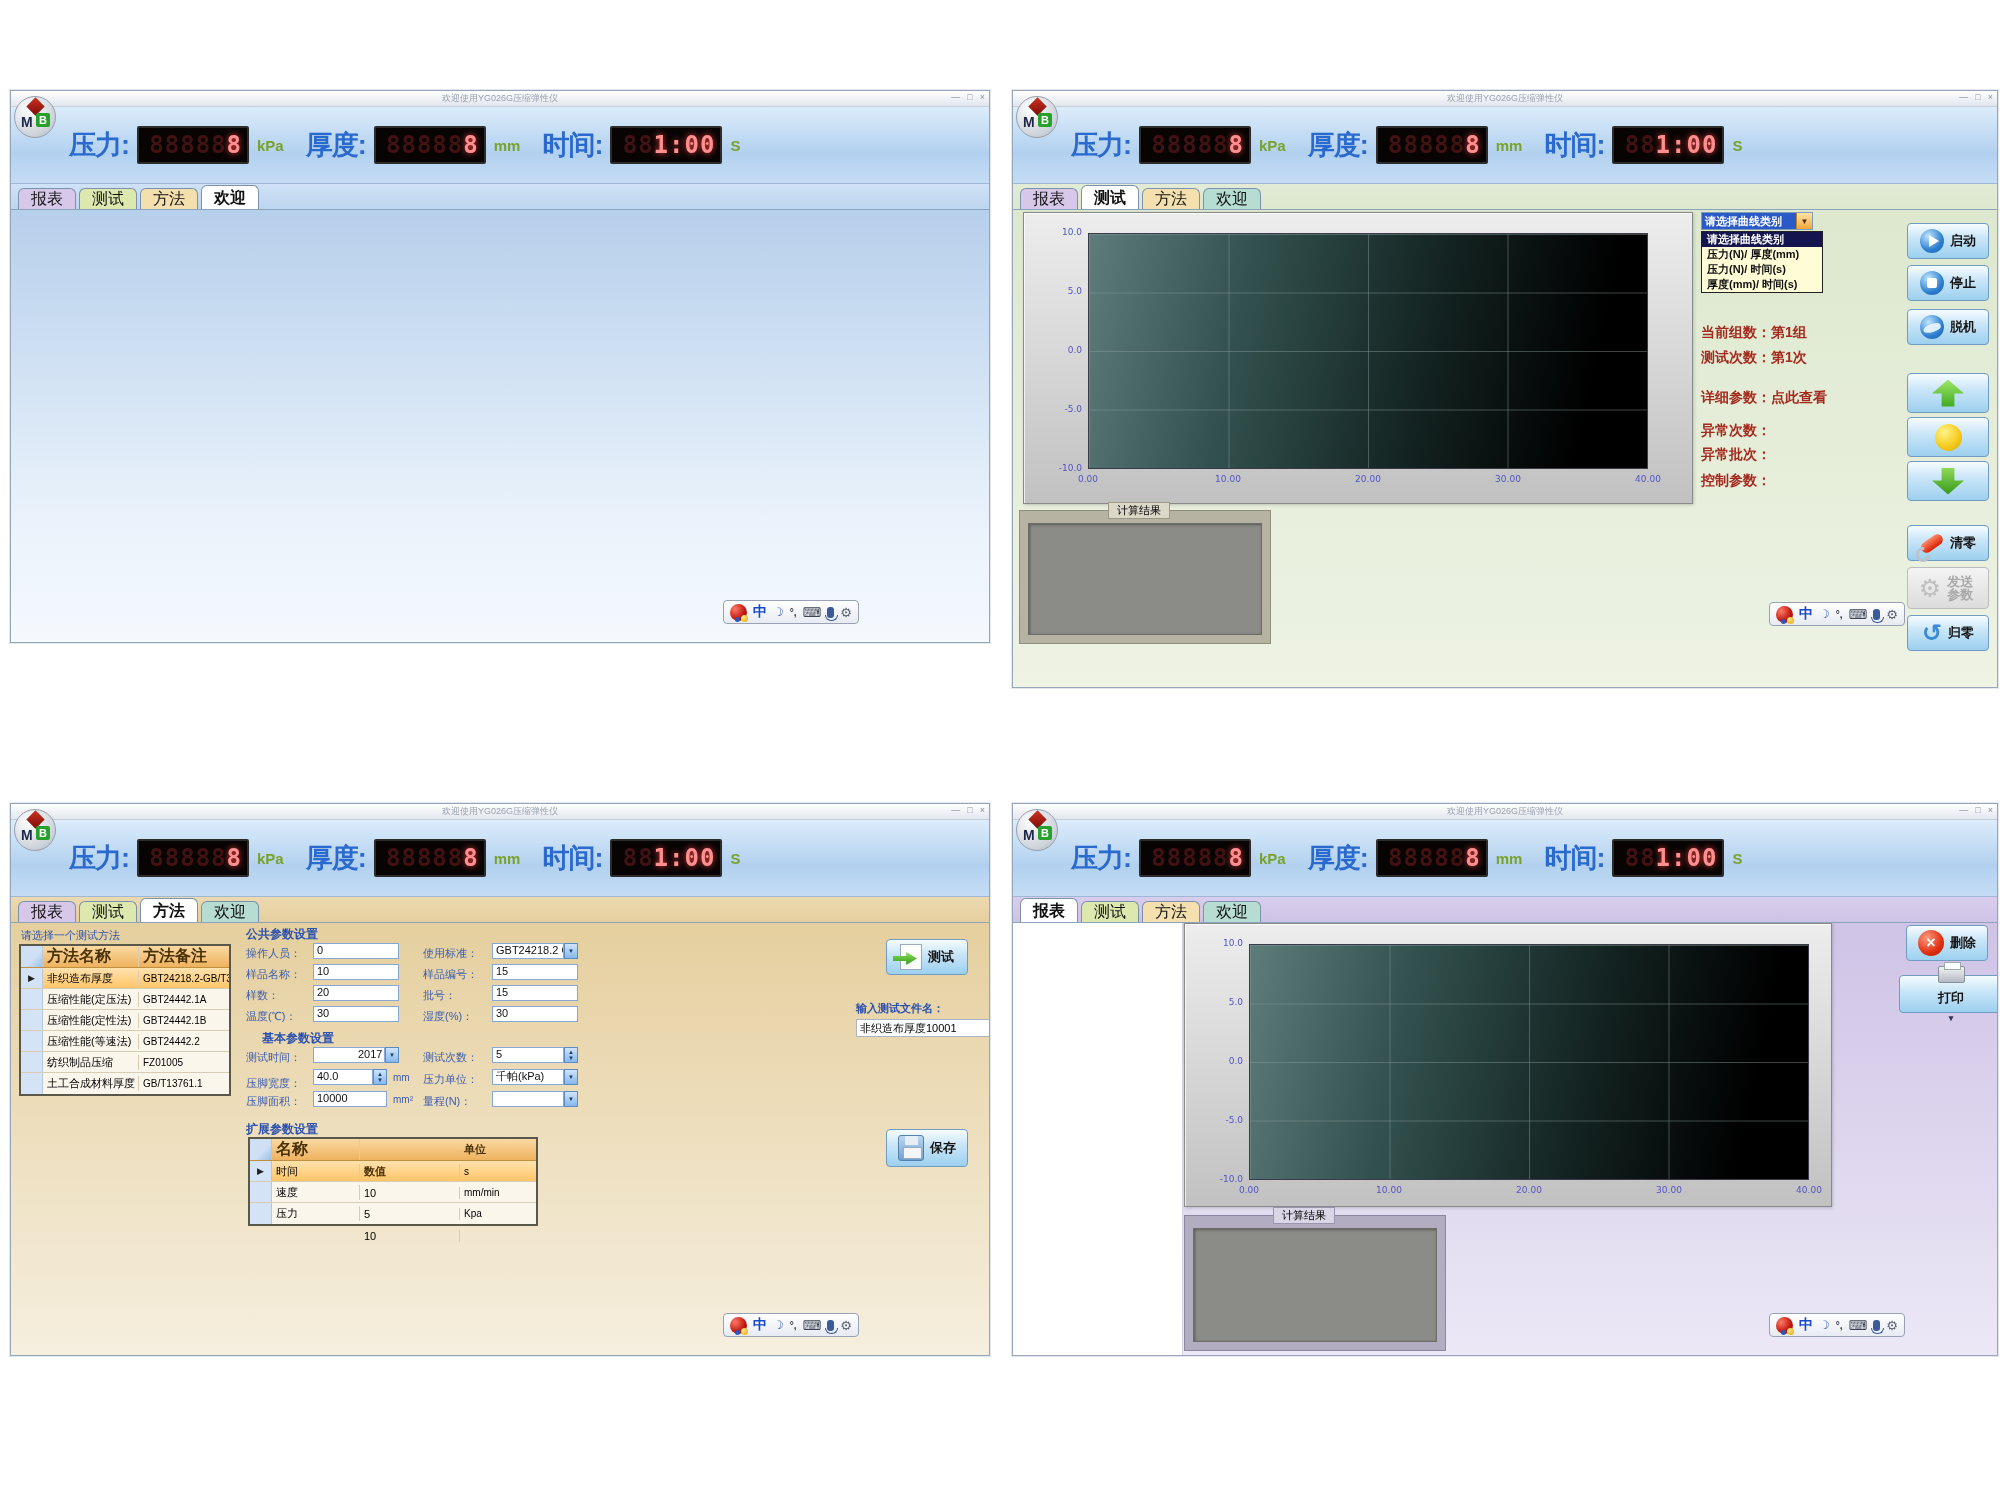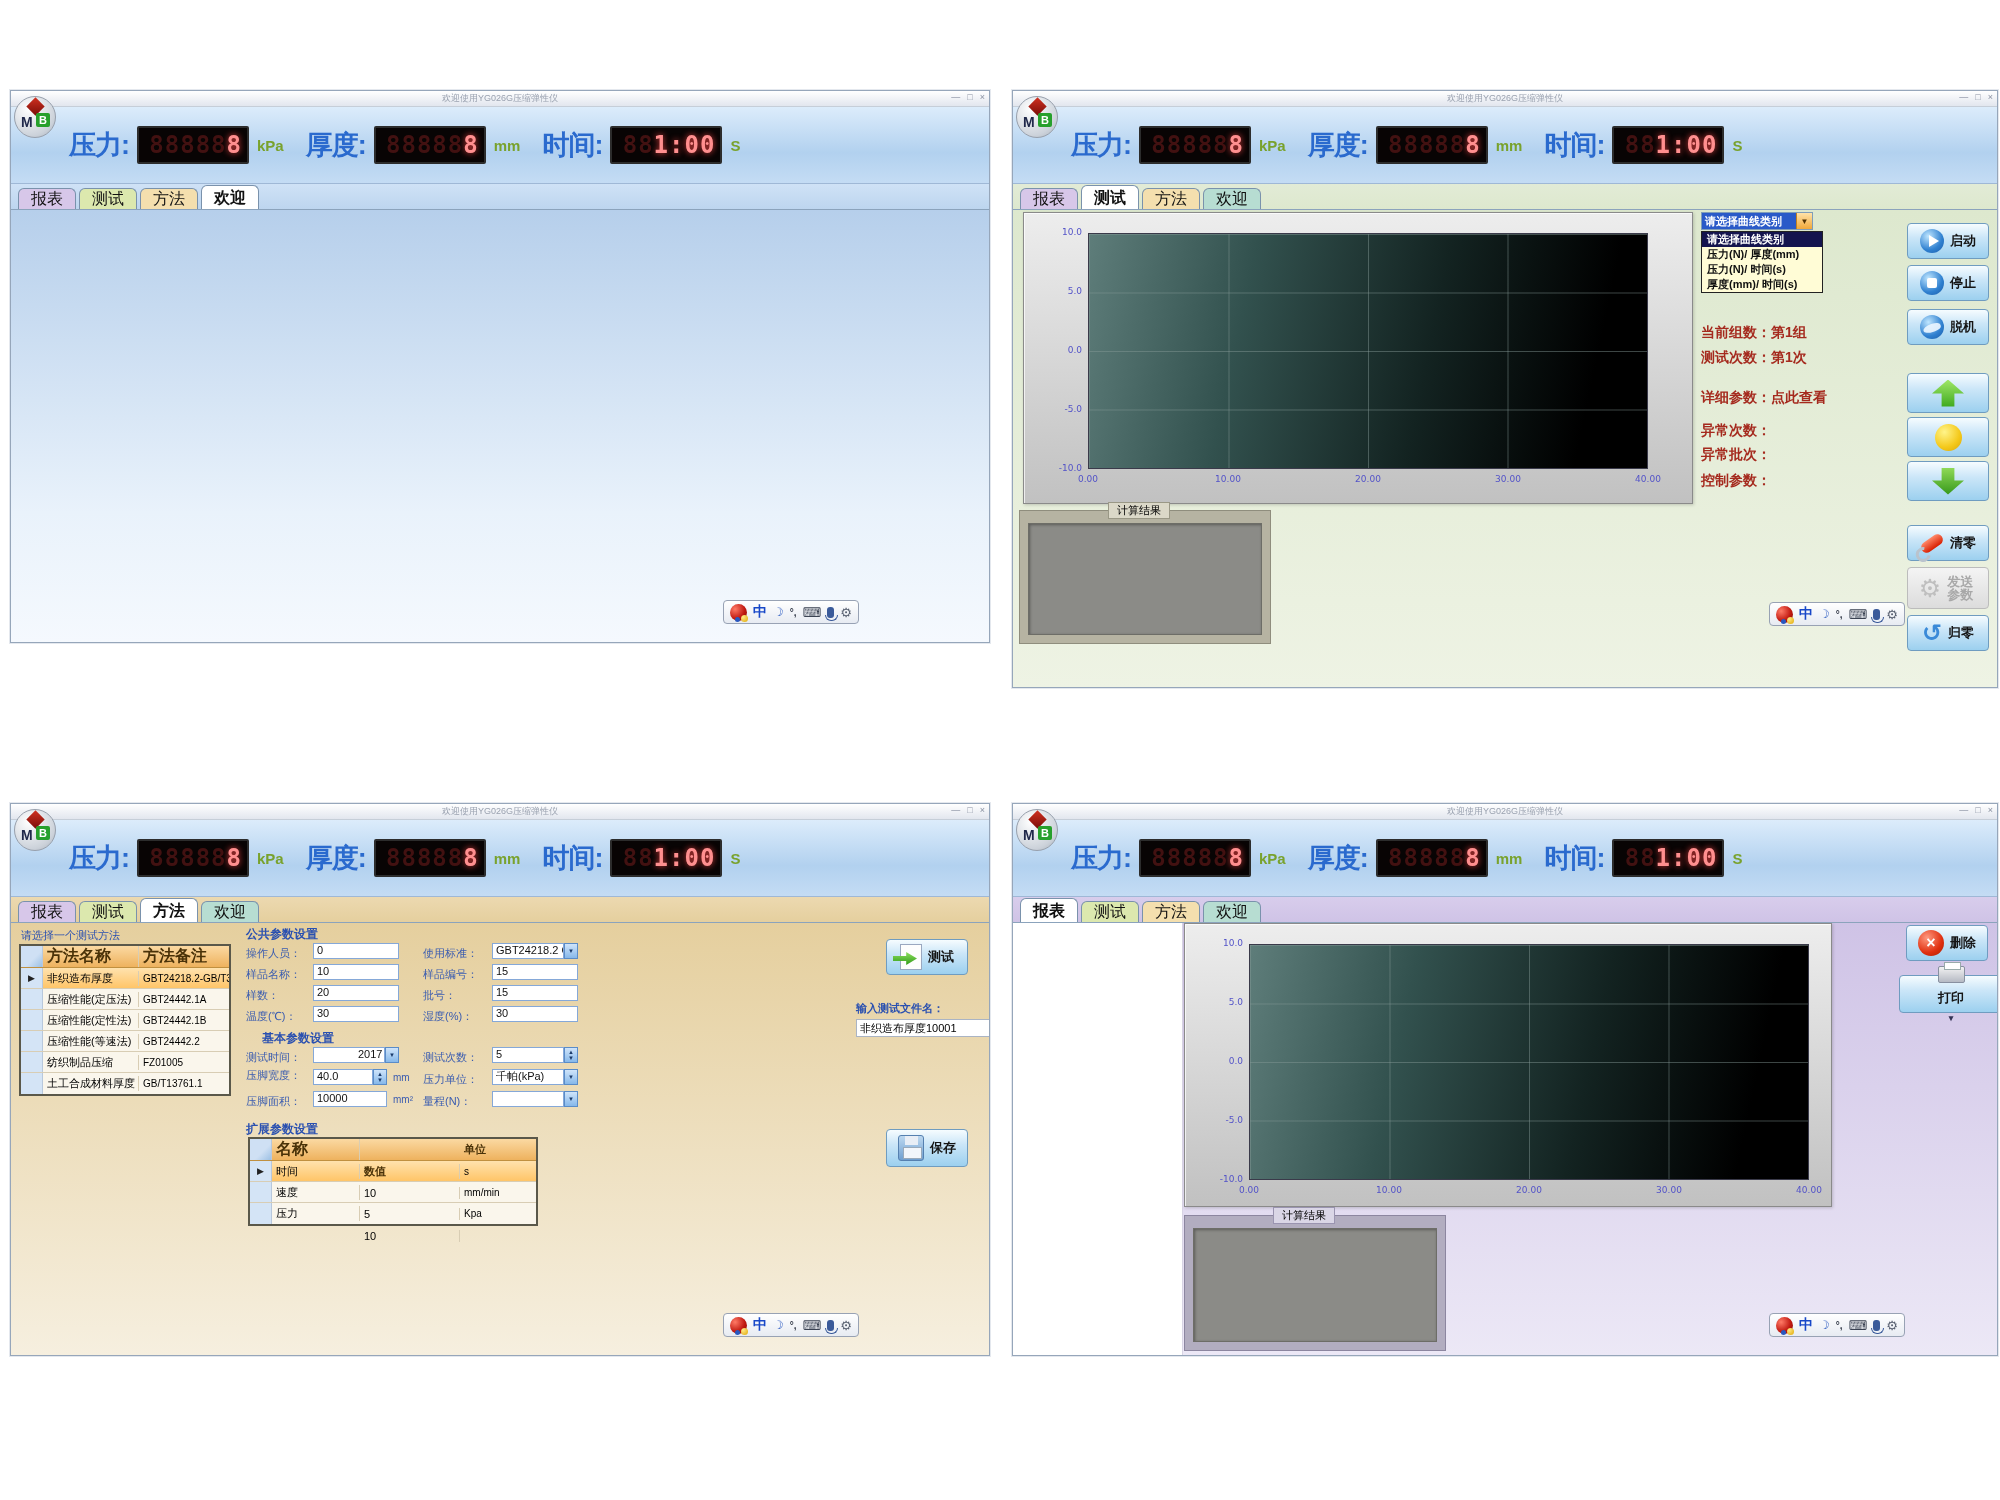--- a/index.html
+++ b/index.html
@@ -416,21 +416,21 @@
     <span class="flabel" style="left:235px;top:127px;">测试时间：</span>
     <span class="finput" style="left:302px;top:124px;width:72px;padding-left:44px;">2017 - 4 - 1</span>
     <span class="fbtn" style="left:374px;top:124px;">▼</span>
     <span class="flabel" style="left:412px;top:127px;">测试次数：</span>
     <span class="finput" style="left:481px;top:124px;width:72px;">5</span>
     <span class="fbtn" style="left:553px;top:124px;">
         <span>▲</span>
         <span>▼</span>
       </span>
 
-    <span class="flabel" style="left:235px;top:145px;">压脚宽度：</span>
+    <span class="flabel" style="left:235px;top:153px;">压脚宽度：</span>
     <span class="finput" style="left:302px;top:146px;width:60px;">40.0</span>
     <span class="fbtn" style="left:362px;top:146px;">
         <span>▲</span>
         <span>▼</span>
       </span>
     <span class="fsuffix" style="left:382px;top:149px;">mm</span>
     <span class="flabel" style="left:412px;top:149px;">压力单位：</span>
     <span class="finput" style="left:481px;top:146px;width:72px;">千帕(kPa)</span>
     <span class="fbtn" style="left:553px;top:146px;">▼</span>
 

